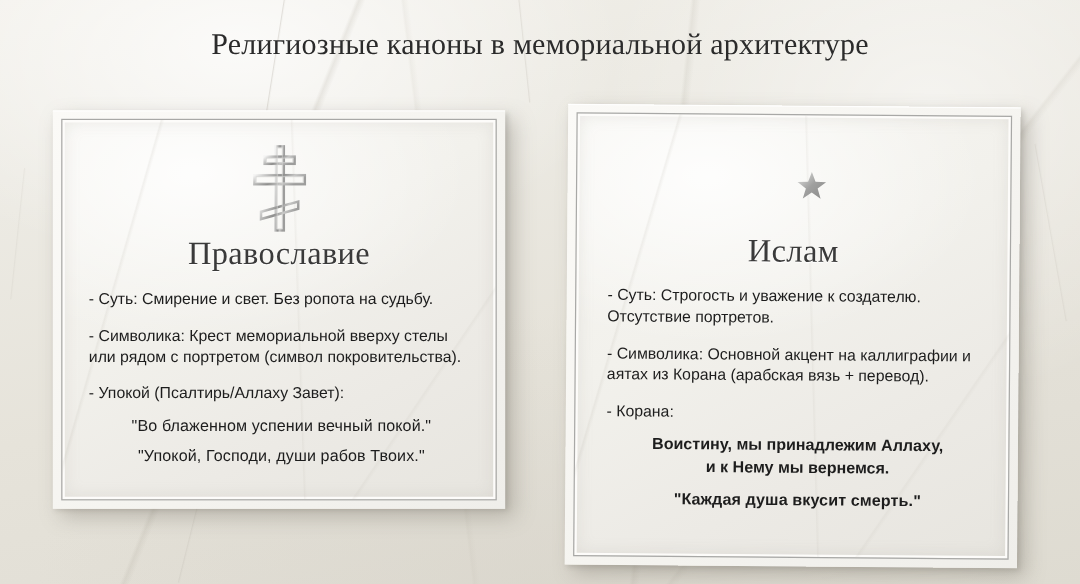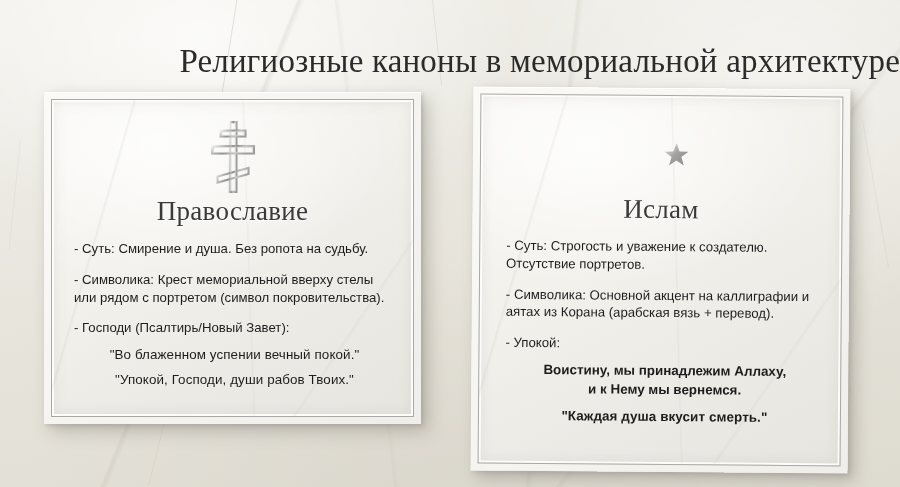--- a/index.html
+++ b/index.html
@@ -39,27 +39,26 @@
     position:absolute;
     background:rgba(172,167,154,0.30);
     transform-origin:0 0;
     filter:blur(0.6px);
   }
 
   
   #title {
     position:absolute;
     left:0; right:0; top:24px;
-    text-align:right;
+    text-align:center;
     font-family:"Liberation Serif", serif;
-    font-size:33px;
+    font-size:25px;
     letter-spacing:0.2px;
     color:#2b2b2b;
     white-space:nowrap;
-    margin-top:19px;
   }
 
   
   .panel {
     position:absolute;
     background:linear-gradient(135deg,#fbfaf7 0%,#f6f5f1 45%,#efeeea 100%);
     padding:7px;
     box-shadow:
       7px 7px 16px rgba(120,116,106,0.38),
       2px 2px 4px rgba(120,116,106,0.25),
@@ -184,27 +183,27 @@
           <rect x="14.9" y="12.8" width="22.2" height="3.5"></rect>
           <rect x="6.4" y="28.3" width="39.2" height="5"></rect>
         </g>
       </svg>
     </div>
 
     <div class="plaque-heading" id="heading-orthodoxy">Православие</div>
 
     <div class="plaque-body" id="body-orthodoxy">
       <div class="para">
-        <b>- Суть:</b><span> Смирение и душа. Без ропота на судьбу.</span>
+        <b>- Суть:</b><span> Смирение и свет. Без ропота на судьбу.</span>
       </div>
       <div class="para">
         <b>- Символика:</b><span> Крест мемориальной вверху стелы или рядом с портретом (символ покровительства).</span>
       </div>
       <div class="para">
-        <b>- Господи</b><span> (Псалтирь/Новый Завет):</span>
+        <b>- Упокой</b><span> (Псалтирь/Аллаху Завет):</span>
         <div class="quote">"Во блаженном успении вечный покой."</div>
         <div class="quote quote-tight">"Упокой, Господи, души рабов Твоих."</div>
       </div>
     </div>
 
   </div>
 </div>
 
 <div class="panel" id="panel-islam">
   <div class="panel-inner">
@@ -235,21 +234,21 @@
     <div class="plaque-heading" id="heading-islam">Ислам</div>
 
     <div class="plaque-body" id="body-islam">
       <div class="para">
         <b>- Суть:</b><span> Строгость и уважение к создателю. Отсутствие портретов.</span>
       </div>
       <div class="para">
         <b>- Символика:</b><span> Основной акцент на каллиграфии и аятах из Корана (арабская вязь + перевод).</span>
       </div>
       <div class="para">
-        <b>- Упокой:</b><span></span>
+        <b>- Корана:</b><span></span>
         <div class="verse">Воистину, мы принадлежим Аллаху,</div>
         <div class="verse" style="margin-top:1px;">и к Нему мы вернемся.</div>
         <div class="quote">"Каждая душа вкусит смерть."</div>
       </div>
     </div>
 
   </div>
 </div>
 
 </body></html>

